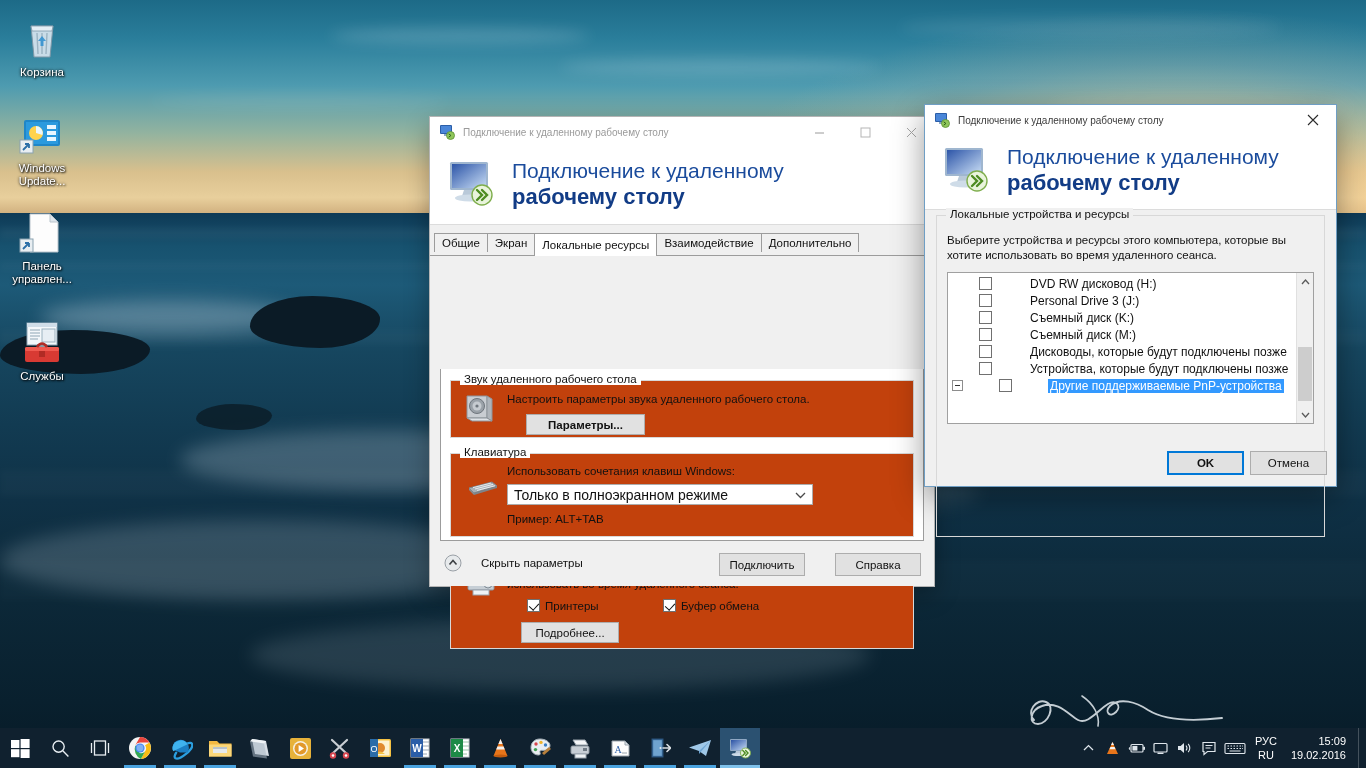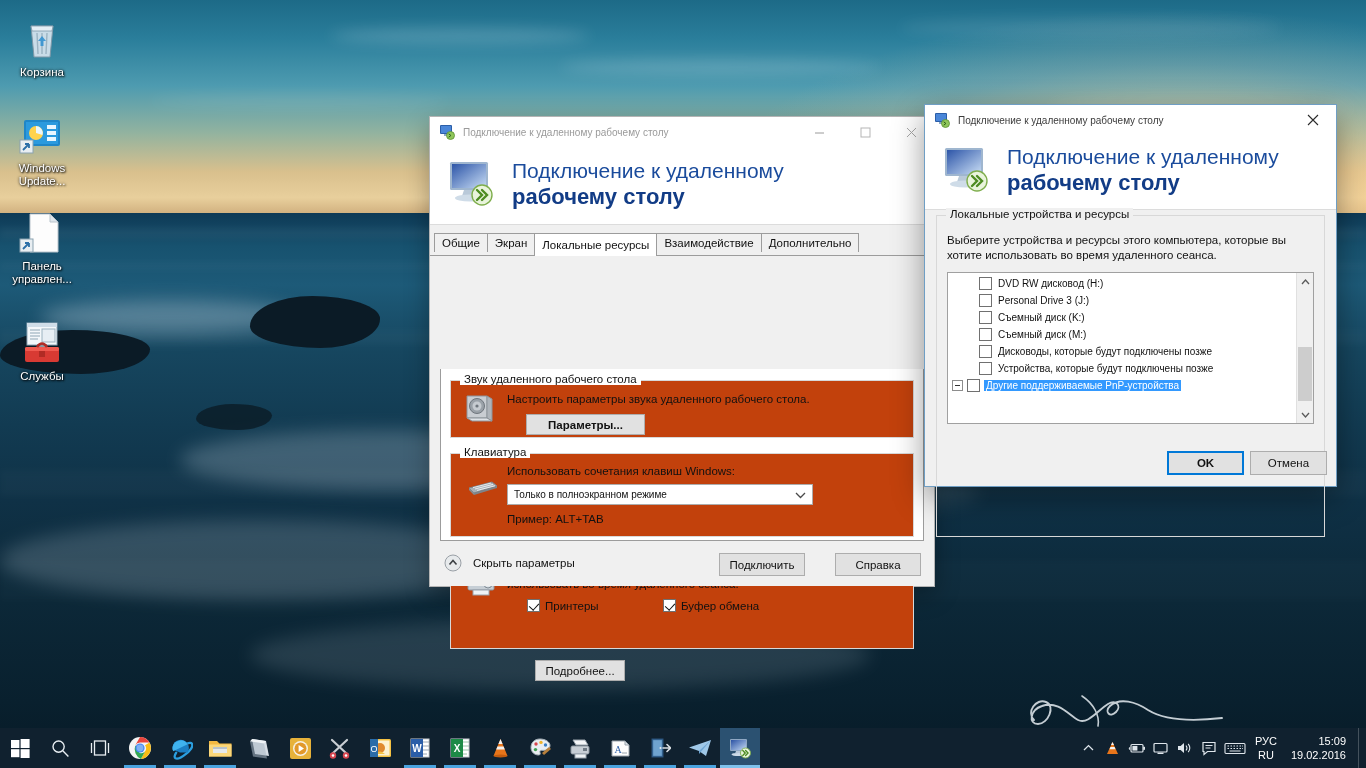--- a/index.html
+++ b/index.html
@@ -127,36 +127,36 @@
   }
   .cbox.checked::after {
     content: ""; position: absolute; left: 3px; top: 1px;
     width: 5px; height: 8px; border: solid #111;
     border-width: 0 1.6px 1.6px 0; transform: rotate(42deg);
   }
 
   .combo {
     border: 1px solid #acacac; background: #fff; height: 21px;
     display: flex; align-items: center; padding-left: 6px;
-    font-size: 10px; color: #111; position: relative; cursor: default;
+    font-size: 14px; color: #111; position: relative; cursor: default;
   }
   .combo .arrow {
     position: absolute; right: 6px; top: 0; height: 21px;
     display: flex; align-items: center;
   }
 
   
   .treebox {
     position: absolute; border: 1px solid #a0a0a0; background: #fff;
     overflow: hidden;
   }
   .tlist { position: absolute; left: 0; top: 2px; right: 17px; }
   .titem {
     display: flex; align-items: center; height: 17px;
-    font-size: 10px; color: #111; padding-left: 12px; white-space: nowrap;
+    font-size: 12px; color: #111; padding-left: 12px; white-space: nowrap; gap: 32px;
   }
   .titem .expander {
     width: 11px; height: 11px; border: 1px solid #8d8d8d; background: #fff;
     margin-right: 4px; position: relative; flex: 0 0 auto;
   }
   .titem .expander::before {
     content: ""; position: absolute; left: 2px; top: 4px;
     width: 5px; height: 1px; background: #333;
   }
   .titem .tcb {
@@ -417,30 +417,30 @@
     <div class="body-text" style="position:absolute;left:56px;top:10px;">Выберите устройства и ресурсы, которые вы хотите</div>
     <div class="body-text" style="position:absolute;left:56px;top:25px;">использовать во время удаленного сеанса.</div>
     <div class="cbrow" style="position:absolute;left:76px;top:47px;">
       <span class="cbox checked"></span>
       <span>Принтеры</span>
     </div>
     <div class="cbrow" style="position:absolute;left:212px;top:47px;">
       <span class="cbox checked"></span>
       <span>Буфер обмена</span>
     </div>
-    <button class="btn" style="position:absolute;left:84px;top:70px;width:90px;height:21px;margin-top:38px;">Подробнее...</button>
+    <button class="btn" style="position:absolute;left:70px;top:70px;width:98px;height:21px;">Подробнее...</button>
   </div>
 
   <div style="position:absolute;left:0;right:0;bottom:0;height:43px;background:#f0f0f0;">
     <div style="position:absolute;left:14px;top:11px;display:flex;align-items:center;cursor:default;">
       <svg width="18" height="18" viewBox="0 0 18 18">
         <circle cx="9" cy="9" r="8" fill="#e7eaec" stroke="#9aa0a6"></circle>
         <path d="M5.5 10.5 L9 6.5 L12.5 10.5" fill="none" stroke="#3c4044" stroke-width="1.6"></path>
       </svg>
-      <span class="body-text" style="margin-left:11px;">Скрыть параметры</span>
+      <span class="body-text" style="margin-left:19px;">Скрыть параметры</span>
     </div>
     <button class="btn" style="position:absolute;right:129px;top:10px;width:86px;height:23px;">Подключить</button>
     <button class="btn" style="position:absolute;right:13px;top:10px;width:86px;height:23px;">Справка</button>
   </div>
 </div>
 
 <div class="win" style="left:925px;top:105px;width:411px;height:381px;box-shadow:0 0 0 1px #6f9ec4, 0 10px 30px rgba(0,0,0,.42);">
 
   <div class="win-title">
     <svg class="tico" viewBox="0 0 17 16">

